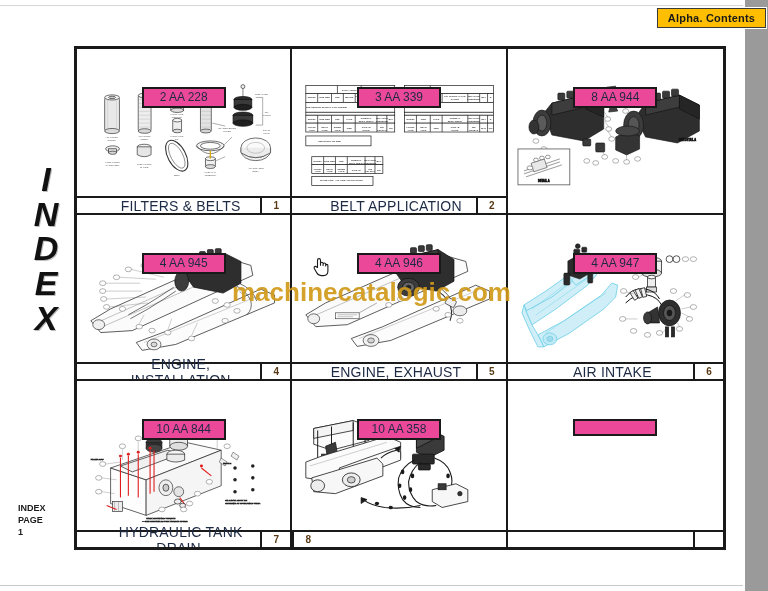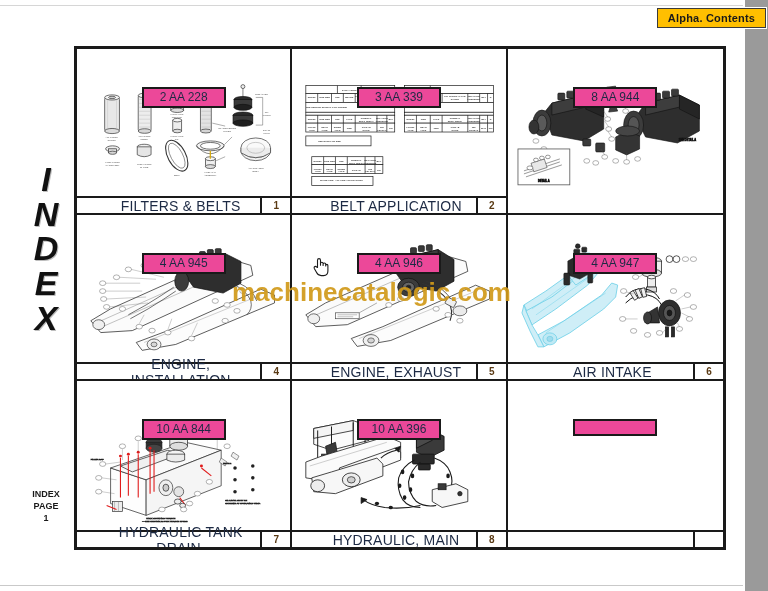--- a/index.html
+++ b/index.html
@@ -78,23 +78,23 @@
     font-family: "Liberation Sans", sans-serif;
     font-style: italic;
     font-weight: 700;
     font-size: 34px;
     color: #111111;
     letter-spacing: 0px;
     text-shadow: 1px 1px 0 #bdbdbd;
   }
   .index-foot {
     position: absolute;
-    left: 0; bottom: 34px;
+    left: 0; bottom: 20px;
     width: 56px;
-    text-align: center;
+    text-align: left;
     font-size: 9px;
     font-weight: 700;
     color: #1a1a1a;
     line-height: 1.35;
   }
 
   
   .grid {
     position: absolute;
     left: 56px; top: 8px;
@@ -939,21 +939,21 @@
             </g>
           </svg>
         </div>
         <div class="cell-caption">
           <div class="cap-text">HYDRAULIC TANK DRAIN.</div>
           <div class="cap-num">7</div>
         </div>
       </div>
 
       <div class="cell">
-        <div class="cell-title">10 AA 396</div>
+        <div class="cell-title">10 AA 358</div>
         <div class="art">
           <svg viewBox="0 0 216 120" preserveAspectRatio="xMidYMid meet">
             <g stroke="#1a1a1a" fill="#ffffff" stroke-width="0.8">
 
               <path d="M22 22 L62 14 L78 20 L78 34 L40 44 L22 38 Z" fill="#fbfbfb"></path>
               <path d="M22 22 L62 14 L62 24 L22 32 Z" fill="#f4f4f4"></path>
 
               <g stroke="#1a1a1a" stroke-width="1">
                 <line x1="26" y1="24" x2="26" y2="56"></line>
                 <line x1="40" y1="20" x2="40" y2="52"></line>
@@ -1009,21 +1009,20 @@
                 <rect x="148" y="78" width="8" height="6" fill="#3a3a3a"></rect>
                 <circle cx="170" cy="88" r="2.2" fill="#333"></circle>
               </g>
 
               <path d="M70 92 L76 94 L70 98 Z" fill="#1a1a1a"></path>
               <path d="M104 42 L110 40 L108 46 Z" fill="#1a1a1a"></path>
             </g>
           </svg>
         </div>
         <div class="cell-caption">
-          <div class="cap-text">HYDRAULIC, MAIN</div>
           <div class="cap-num">8</div>
         </div>
       </div>
 
       <div class="cell">
         <div class="cell-title empty"></div>
         <div class="art"></div>
         <div class="cell-caption empty">
           <div class="cap-text"></div>
           <div class="cap-num"></div>

